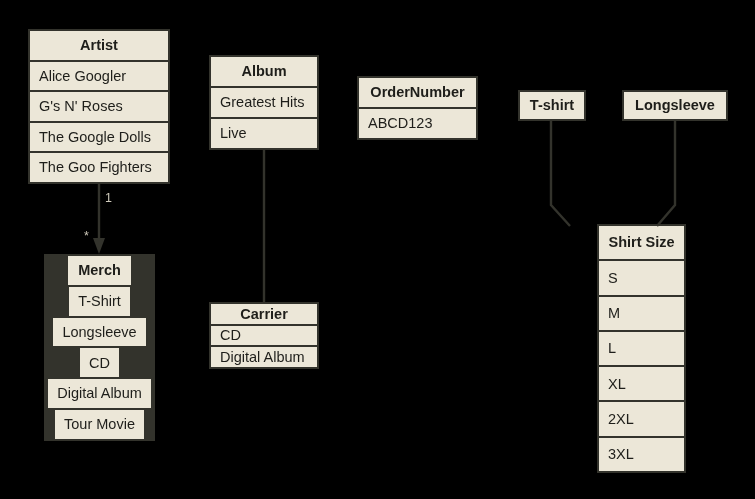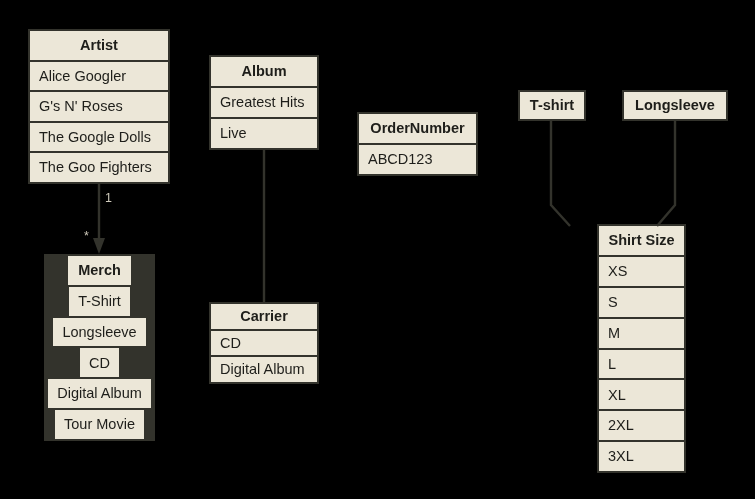--- a/index.html
+++ b/index.html
@@ -78,21 +78,21 @@
     <div class="row">The Google Dolls</div>
     <div class="row">The Goo Fighters</div>
   </div>
 
   <div class="entity" style="left:209px; top:55px; width:110px; height:95px;">
     <div class="row header">Album</div>
     <div class="row">Greatest Hits</div>
     <div class="row">Live</div>
   </div>
 
-  <div class="entity" style="left:357px; top:76px; width:121px; height:64px;margin-top:36px;">
+  <div class="entity" style="left:357px; top:76px; width:121px; height:64px;">
     <div class="row header">OrderNumber</div>
     <div class="row">ABCD123</div>
   </div>
 
   <div class="entity" style="left:518px; top:90px; width:68px; height:31px;">
     <div class="row header">T-shirt</div>
   </div>
 
   <div class="entity" style="left:622px; top:90px; width:106px; height:31px;">
     <div class="row header">Longsleeve</div>
@@ -100,29 +100,28 @@
 
   <div class="entity" style="left:44px; top:254px; width:111px; height:187px;align-items:center;">
     <div class="row header">Merch</div>
     <div class="row">T-Shirt</div>
     <div class="row">Longsleeve</div>
     <div class="row">CD</div>
     <div class="row">Digital Album</div>
     <div class="row">Tour Movie</div>
   </div>
 
-  <div class="entity" style="left:209px; top:302px; width:110px; height:82px;">
+  <div class="entity" style="left:209px; top:302px; width:110px; height:67px;">
     <div class="row header">Carrier</div>
     <div class="row">CD</div>
     <div class="row">Digital Album</div>
   </div>
 
   <div class="entity" style="left:569px; top:224px; width:89px; height:249px;margin-left:28px;">
     <div class="row header">Shirt Size</div>
-    <div class="row">XS</div>
     <div class="row">S</div>
     <div class="row">M</div>
     <div class="row">L</div>
     <div class="row">XL</div>
     <div class="row">2XL</div>
     <div class="row">3XL</div>
   </div>
 
   <svg class="connector" style="left:0px; top:0px; width:755px; height:499px;">
     <line class="conn-line" x1="99" y1="184" x2="99" y2="243"></line>

